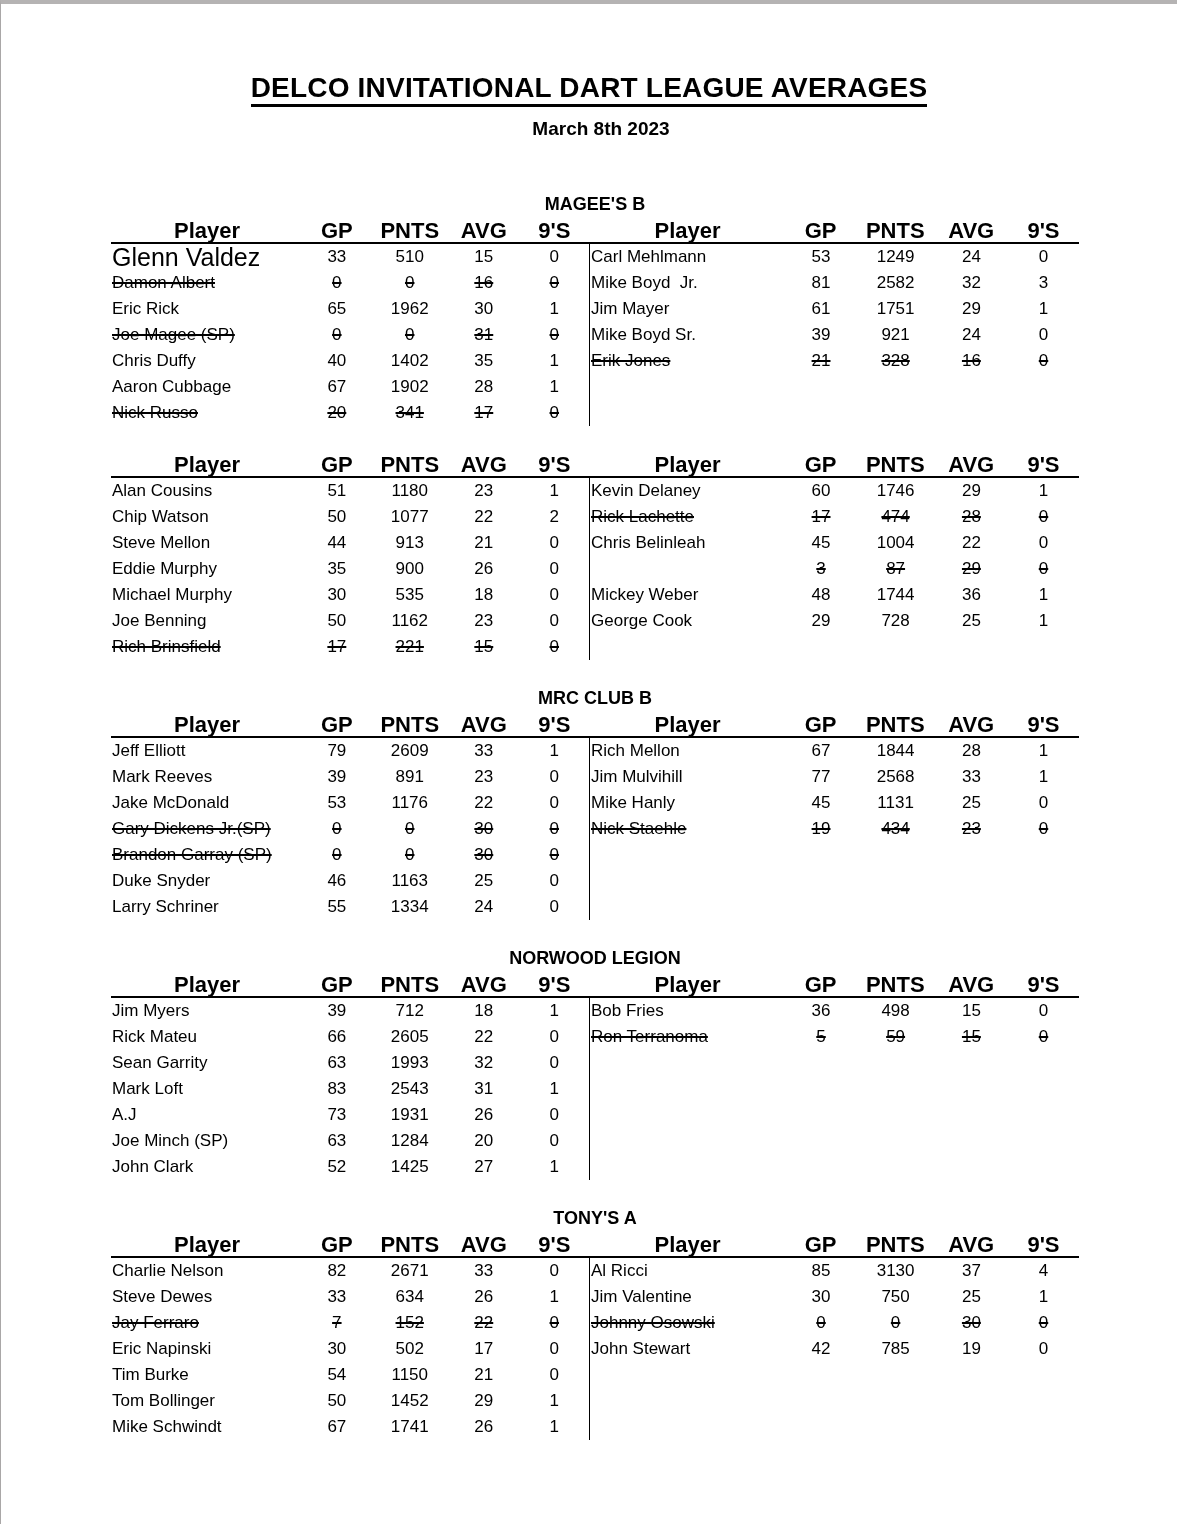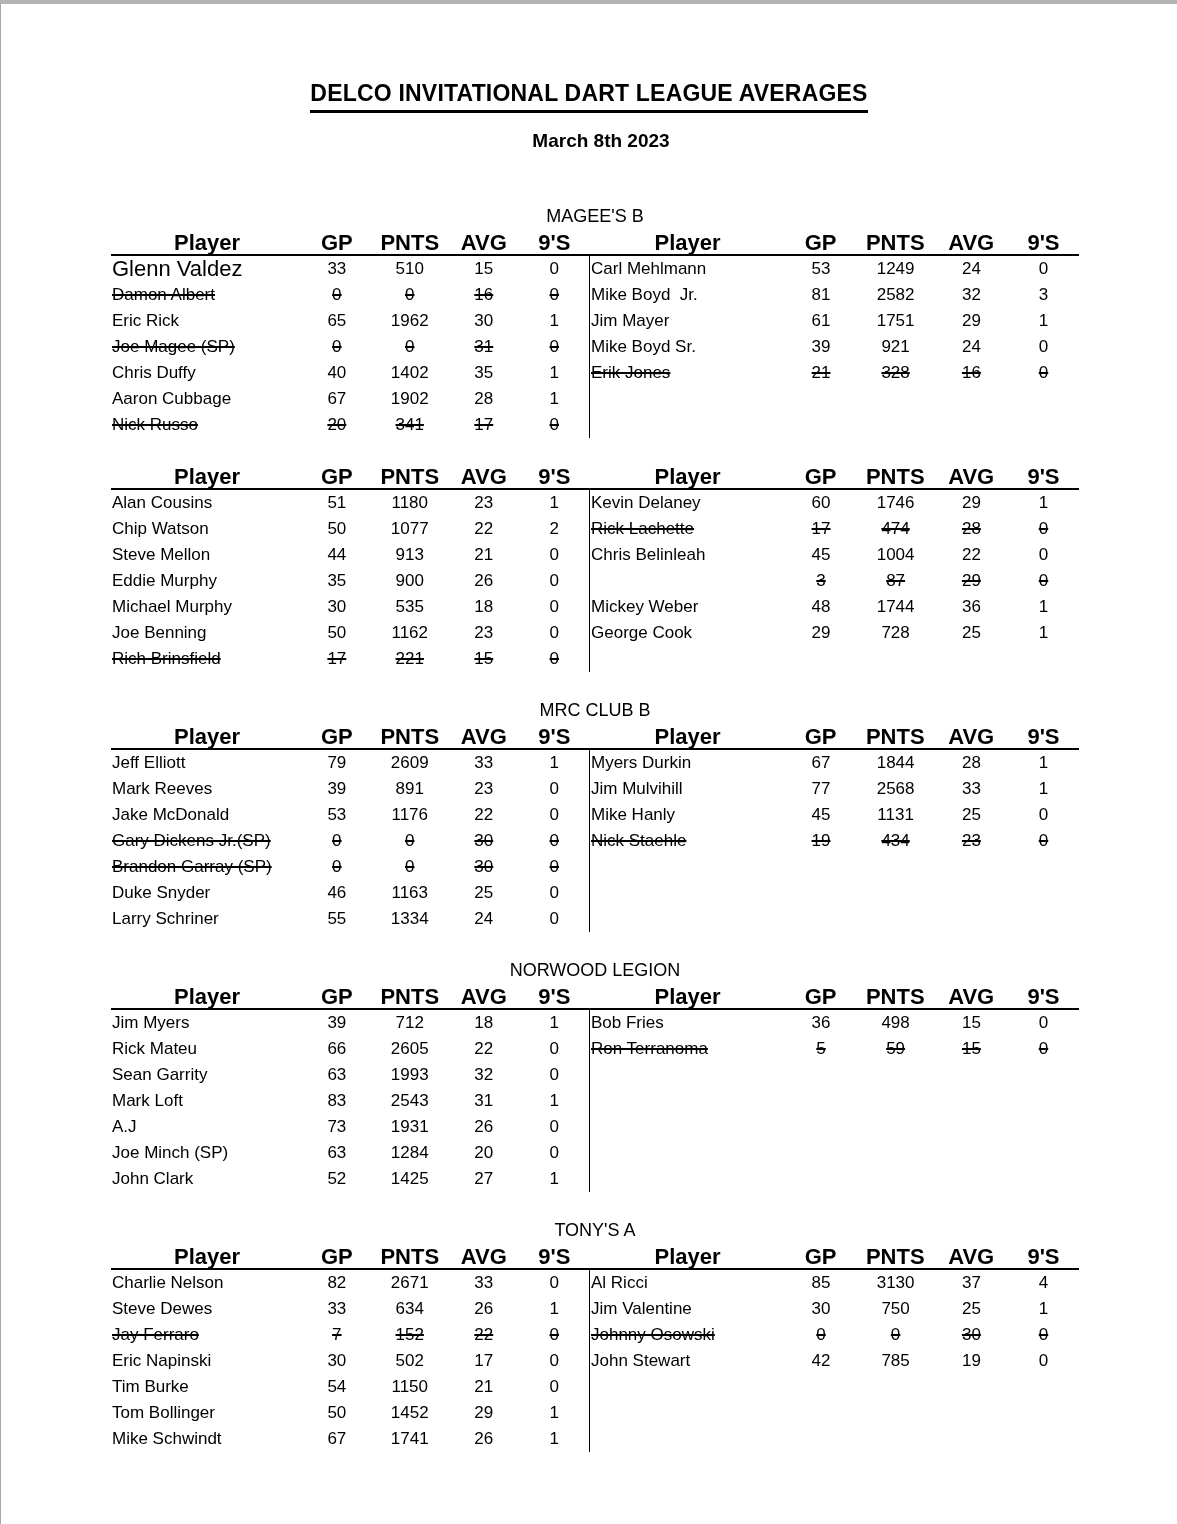--- a/index.html
+++ b/index.html
@@ -11,22 +11,22 @@
     overflow: hidden;
     border-top: 4px solid #b5b3b3;
     border-left: 1px solid #a9a7a7;
     box-sizing: border-box;
   }
   .doc { width: 100%; height: 100%; }
 
   .title-wrap { text-align: center; padding-top: 64px; }
   .page-title {
     display: inline-block;
-    margin: 10px;
-    font-size: 23px;
+    margin: 4px;
+    font-size: 28px;
     font-weight: bold;
     letter-spacing: 0.2px;
     border-bottom: 3px solid #000;
     padding-bottom: 1px;
     line-height: 31px;
   }
   .page-date {
     margin: 6px 0 0 0;
     font-size: 19px;
     font-weight: bold;
@@ -36,21 +36,21 @@
 
   .sections { margin: 52px 0 0 110px; width: 968px; }
 
   section.team { margin-top: 27px; }
   section.team:first-child { margin-top: 0; }
 
   .team-name {
     margin: 0 0 4px 0;
     text-align: center;
     font-size: 18px;
-    font-weight: normal;
+    font-weight: bold;
     line-height: 22px;
   }
 
   .thead { display: flex; border-bottom: 2.5px solid #000; }
   .thead .half { display: flex; font-weight: bold; height: 23px; line-height: 23px; font-size: 22px; }
   .tbody { display: flex; }
   .tbody .half { display: block; }
   .half.left  { width: 478px; }
   .half.right { width: 490px; box-sizing: border-box; }
   .tbody .half.right { border-left: 1.6px solid #000; }
@@ -63,21 +63,21 @@
   .cell.pnts   { width: 16%;   text-align: center; }
   .cell.avg    { width: 15%;   text-align: center; }
   .cell.nines  { width: 14.5%; text-align: center; }
 
   .thead .cell.player { text-align: center; }
 
   .row.struck .cell {
     text-decoration: line-through;
     text-decoration-thickness: 1.5px;
   }
-  .row.large .cell.player { font-size: 22px; }
+  .row.large .cell.player { font-size: 25px; }
 </style>
 </head>
 <body>
 
 <div class="doc">
   <div class="title-wrap">
     <h1 class="page-title">DELCO INVITATIONAL DART LEAGUE AVERAGES</h1>
     <div class="page-date">March 8th 2023</div>
   </div>
   <div class="sections" id="sections">
@@ -391,21 +391,21 @@
             <div class="row">
               <span class="cell player">Larry Schriner</span>
               <span class="cell gp">55</span>
               <span class="cell pnts">1334</span>
               <span class="cell avg">24</span>
               <span class="cell nines">0</span>
             </div>
           </div>
           <div class="half right">
             <div class="row">
-              <span class="cell player">Myers Durkin</span>
+              <span class="cell player">Rich Mellon</span>
               <span class="cell gp">67</span>
               <span class="cell pnts">1844</span>
               <span class="cell avg">28</span>
               <span class="cell nines">1</span>
             </div>
             <div class="row">
               <span class="cell player">Jim Mulvihill</span>
               <span class="cell gp">77</span>
               <span class="cell pnts">2568</span>
               <span class="cell avg">33</span>

